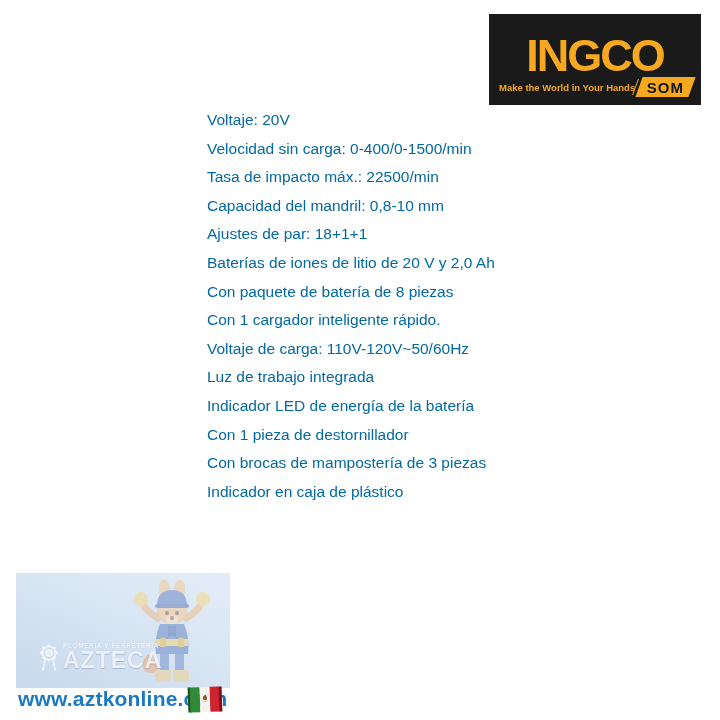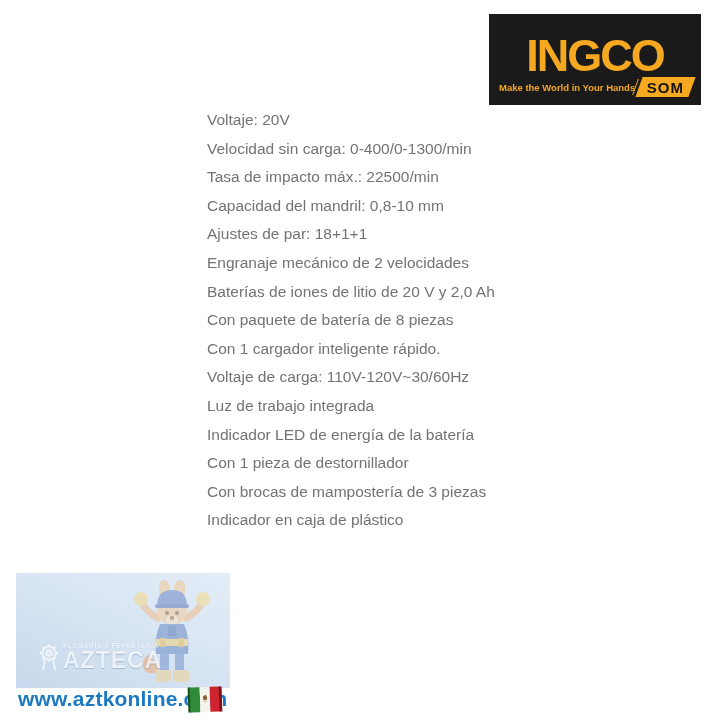--- a/index.html
+++ b/index.html
@@ -36,21 +36,21 @@
     padding: 0 8px; height: 20px; display: flex; align-items: center;
   }
   .som-badge span {
     display: inline-block; transform: skewX(20deg);
     color: #141414; font-size: 15px; font-weight: 800; letter-spacing: 1px;
   }
 
   
   .specs {
     position: absolute; left: 207px; top: 106px; width: 330px;
-    color: #737373; font-size: 15.5px;
+    color: #0369a1; font-size: 15.5px;
   }
   .spec-line { height: 28.6px; line-height: 28.6px; white-space: nowrap; }
 
   
   .watermark {
     position: absolute; left: 16px; top: 573px;
     width: 214px; height: 115px;
     background: linear-gradient(25deg, #c7d9ec 0%, #d8e5f3 55%, #e3edf8 100%);
     overflow: hidden;
   }
@@ -90,29 +90,28 @@
     <span class="brand-tagline">Make the World in Your Hands</span>
     <span class="som-wedge"></span>
     <span class="som-badge">
       <span>SOM</span>
     </span>
   </div>
 </div>
 
 <div class="specs">
   <div class="spec-line">Voltaje: 20V</div>
-  <div class="spec-line">Velocidad sin carga: 0-400/0-1300/min</div>
+  <div class="spec-line">Velocidad sin carga: 0-400/0-1500/min</div>
   <div class="spec-line">Tasa de impacto máx.: 22500/min</div>
   <div class="spec-line">Capacidad del mandril: 0,8-10 mm</div>
   <div class="spec-line">Ajustes de par: 18+1+1</div>
-  <div class="spec-line">Engranaje mecánico de 2 velocidades</div>
   <div class="spec-line">Baterías de iones de litio de 20 V y 2,0 Ah</div>
   <div class="spec-line">Con paquete de batería de 8 piezas</div>
   <div class="spec-line">Con 1 cargador inteligente rápido.</div>
-  <div class="spec-line">Voltaje de carga: 110V-120V~30/60Hz</div>
+  <div class="spec-line">Voltaje de carga: 110V-120V~50/60Hz</div>
   <div class="spec-line">Luz de trabajo integrada</div>
   <div class="spec-line">Indicador LED de energía de la batería</div>
   <div class="spec-line">Con 1 pieza de destornillador</div>
   <div class="spec-line">Con brocas de mampostería de 3 piezas</div>
   <div class="spec-line">Indicador en caja de plástico</div>
 </div>
 
 <div class="watermark">
 
   <svg class="mascot" viewBox="0 0 84 110">

